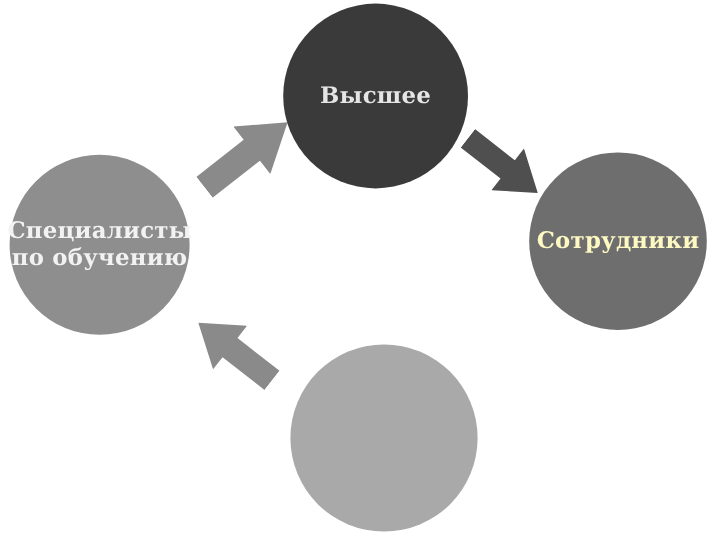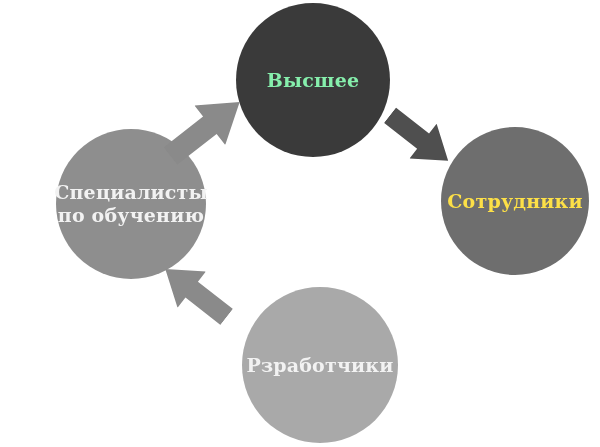--- a/index.html
+++ b/index.html
@@ -23,58 +23,57 @@
     justify-content: center;
     text-align: center;
     font-weight: bold;
     font-size: 19px;
     line-height: 1.2;
     letter-spacing: 0.2px;
   }
   .node .label span { display: block; }
   .node-top    { left: 236px; top: 3px;   width: 154px; height: 154px; }
   .node-right  { left: 441px; top: 127px; width: 148px; height: 148px; }
-  .node-left   { left: 8px;   top: 129px; width: 150px; height: 150px; margin-left: 48px; }
+  .node-left   { left: 8px;   top: 129px; width: 150px; height: 150px; }
   .node-bottom { left: 242px; top: 287px; width: 156px; height: 156px; }
 
   .arrow {
     position: absolute;
     clip-path: polygon(0% 28%, 57% 28%, 57% 0%, 100% 50%, 57% 100%, 57% 72%, 0% 72%);
   }
   .arrow-1 { left: 161px; top: 104px; width: 88px; height: 50px; transform: rotate(-38deg); }
   .arrow-2 { left: 382px; top: 116px; width: 74px; height: 44px; transform: rotate(38deg); }
   .arrow-3 { left: 157px; top: 270px; width: 78px; height: 46px; transform: rotate(-142deg); }
 </style>
 </head>
 <body>
 
 <div class="canvas">
 
-  <div class="node node-top" style="background-color: rgb(58, 58, 58); color: #86efac;">
+  <div class="node node-top" style="background-color: rgb(58, 58, 58); color: #e5e5e5;">
     <div class="label">
       <span>Высшее</span>
     </div>
   </div>
 
-  <div class="node node-right" style="background-color: rgb(110, 110, 110); color: #fde047;">
+  <div class="node node-right" style="background-color: rgb(110, 110, 110); color: #fef9c3;">
     <div class="label">
       <span>Сотрудники</span>
     </div>
   </div>
 
   <div class="node node-left" style="background-color: rgb(142, 142, 142); color: rgb(242, 242, 242);">
     <div class="label">
       <span>Специалисты</span>
       <span>по обучению</span>
     </div>
   </div>
 
   <div class="node node-bottom" style="background-color: rgb(169, 169, 169); color: rgb(242, 242, 242);">
     <div class="label">
-      <span>Рзработчики</span>
     </div>
   </div>
 
   <div class="arrow arrow-1" style="background-color: rgb(138, 138, 138);"></div>
 
   <div class="arrow arrow-2" style="background-color: rgb(79, 79, 79);"></div>
 
   <div class="arrow arrow-3" style="background-color: rgb(138, 138, 138);"></div>
 
 </div>

